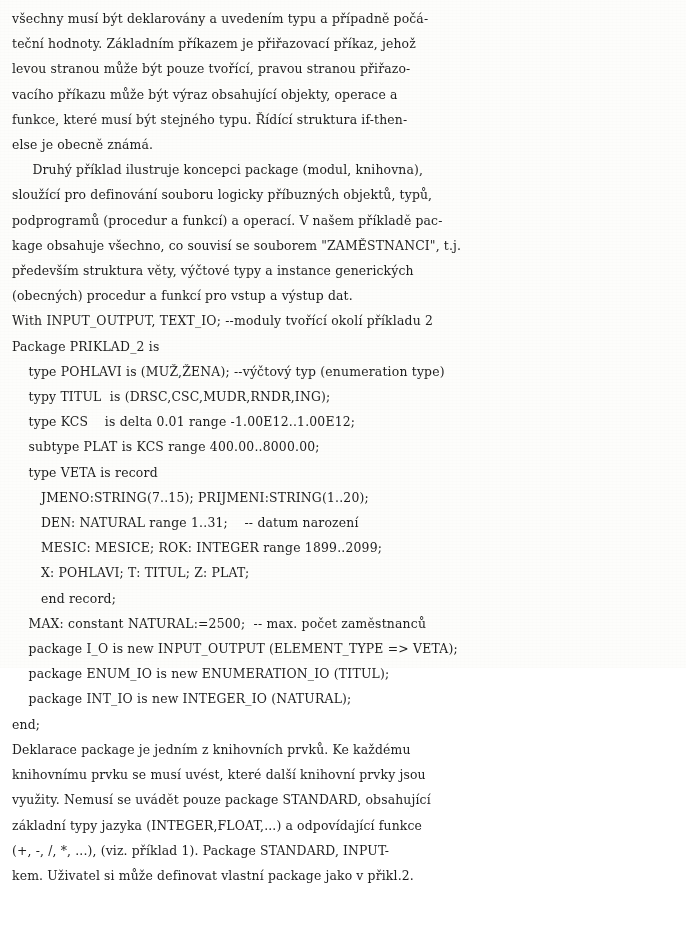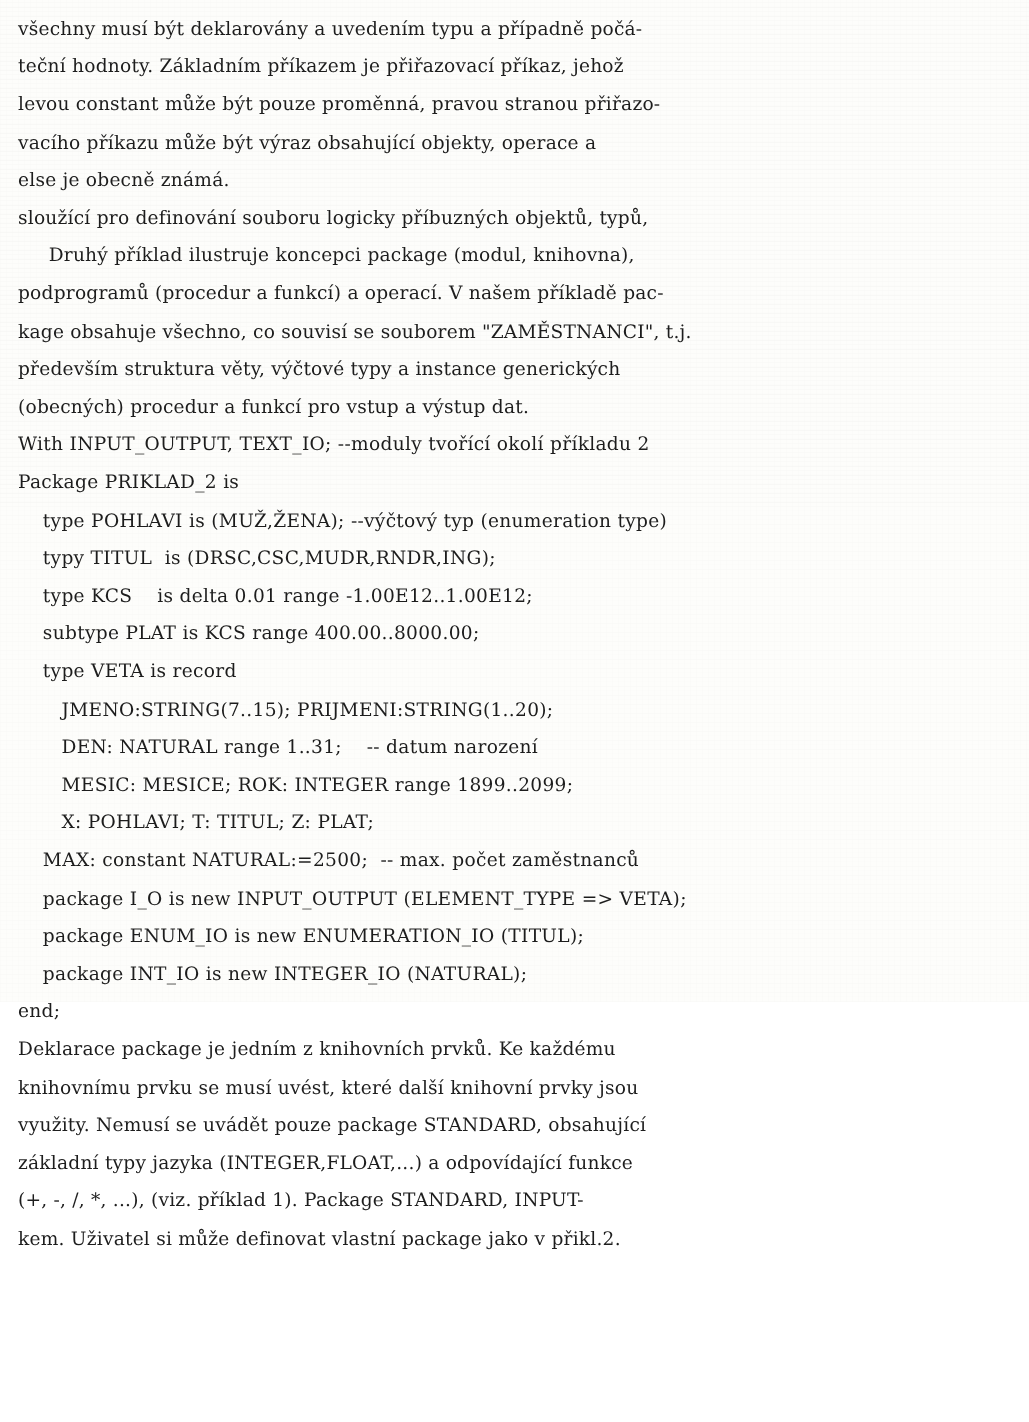--- a/index.html
+++ b/index.html
@@ -63,46 +63,48 @@
 </head>
 <body>
 
 <div id="page">
 
   <div class="doc">
 
     <div class="blk">
       <span class="line">všechny musí být deklarovány a uvedením typu a případně počá-</span>
       <span class="line">teční hodnoty. Základním příkazem je přiřazovací příkaz, jehož</span>
-      <span class="line">levou constant může být pouze proměnná, pravou stranou přiřazo-</span>
+      <span class="line">levou stranou může být pouze tvořící, pravou stranou přiřazo-</span>
       <span class="line">vacího příkazu může být výraz obsahující objekty, operace a</span>
+      <span class="line">funkce, které musí být stejného typu. Řídící struktura if-then-</span>
       <span class="line">else je obecně známá.</span>
     </div>
 
     <div class="blk">
+      <span class="line">     Druhý příklad ilustruje koncepci package (modul, knihovna),</span>
       <span class="line">sloužící pro definování souboru logicky příbuzných objektů, typů,</span>
-      <span class="line">     Druhý příklad ilustruje koncepci package (modul, knihovna),</span>
       <span class="line">podprogramů (procedur a funkcí) a operací. V našem příkladě pac-</span>
       <span class="line">kage obsahuje všechno, co souvisí se souborem "ZAMĚSTNANCI", t.j.</span>
       <span class="line">především struktura věty, výčtové typy a instance generických</span>
       <span class="line">(obecných) procedur a funkcí pro vstup a výstup dat.</span>
     </div>
 
     <div class="blk code">
       <span class="line">With INPUT_OUTPUT, TEXT_IO; --moduly tvořící okolí příkladu 2</span>
       <span class="line">Package PRIKLAD_2 is</span>
       <span class="line">    type POHLAVI is (MUŽ,ŽENA); --výčtový typ (enumeration type)</span>
       <span class="line">    typy TITUL  is (DRSC,CSC,MUDR,RNDR,ING);</span>
       <span class="line">    type KCS    is delta 0.01 range -1.00E12..1.00E12;</span>
       <span class="line">    subtype PLAT is KCS range 400.00..8000.00;</span>
       <span class="line">    type VETA is record</span>
       <span class="line">       JMENO:STRING(7..15); PRIJMENI:STRING(1..20);</span>
       <span class="line">       DEN: NATURAL range 1..31;    -- datum narození</span>
       <span class="line">       MESIC: MESICE; ROK: INTEGER range 1899..2099;</span>
       <span class="line">       X: POHLAVI; T: TITUL; Z: PLAT;</span>
+      <span class="line">       end record;</span>
       <span class="line">    MAX: constant NATURAL:=2500;  -- max. počet zaměstnanců</span>
       <span class="line">    package I_O is new INPUT_OUTPUT (ELEMENT_TYPE =&gt; VETA);</span>
       <span class="line">    package ENUM_IO is new ENUMERATION_IO (TITUL);</span>
       <span class="line">    package INT_IO is new INTEGER_IO (NATURAL);</span>
       <span class="line">end;</span>
     </div>
 
     <div class="blk">
       <span class="line">Deklarace package je jedním z knihovních prvků. Ke každému</span>
       <span class="line">knihovnímu prvku se musí uvést, které další knihovní prvky jsou</span>

